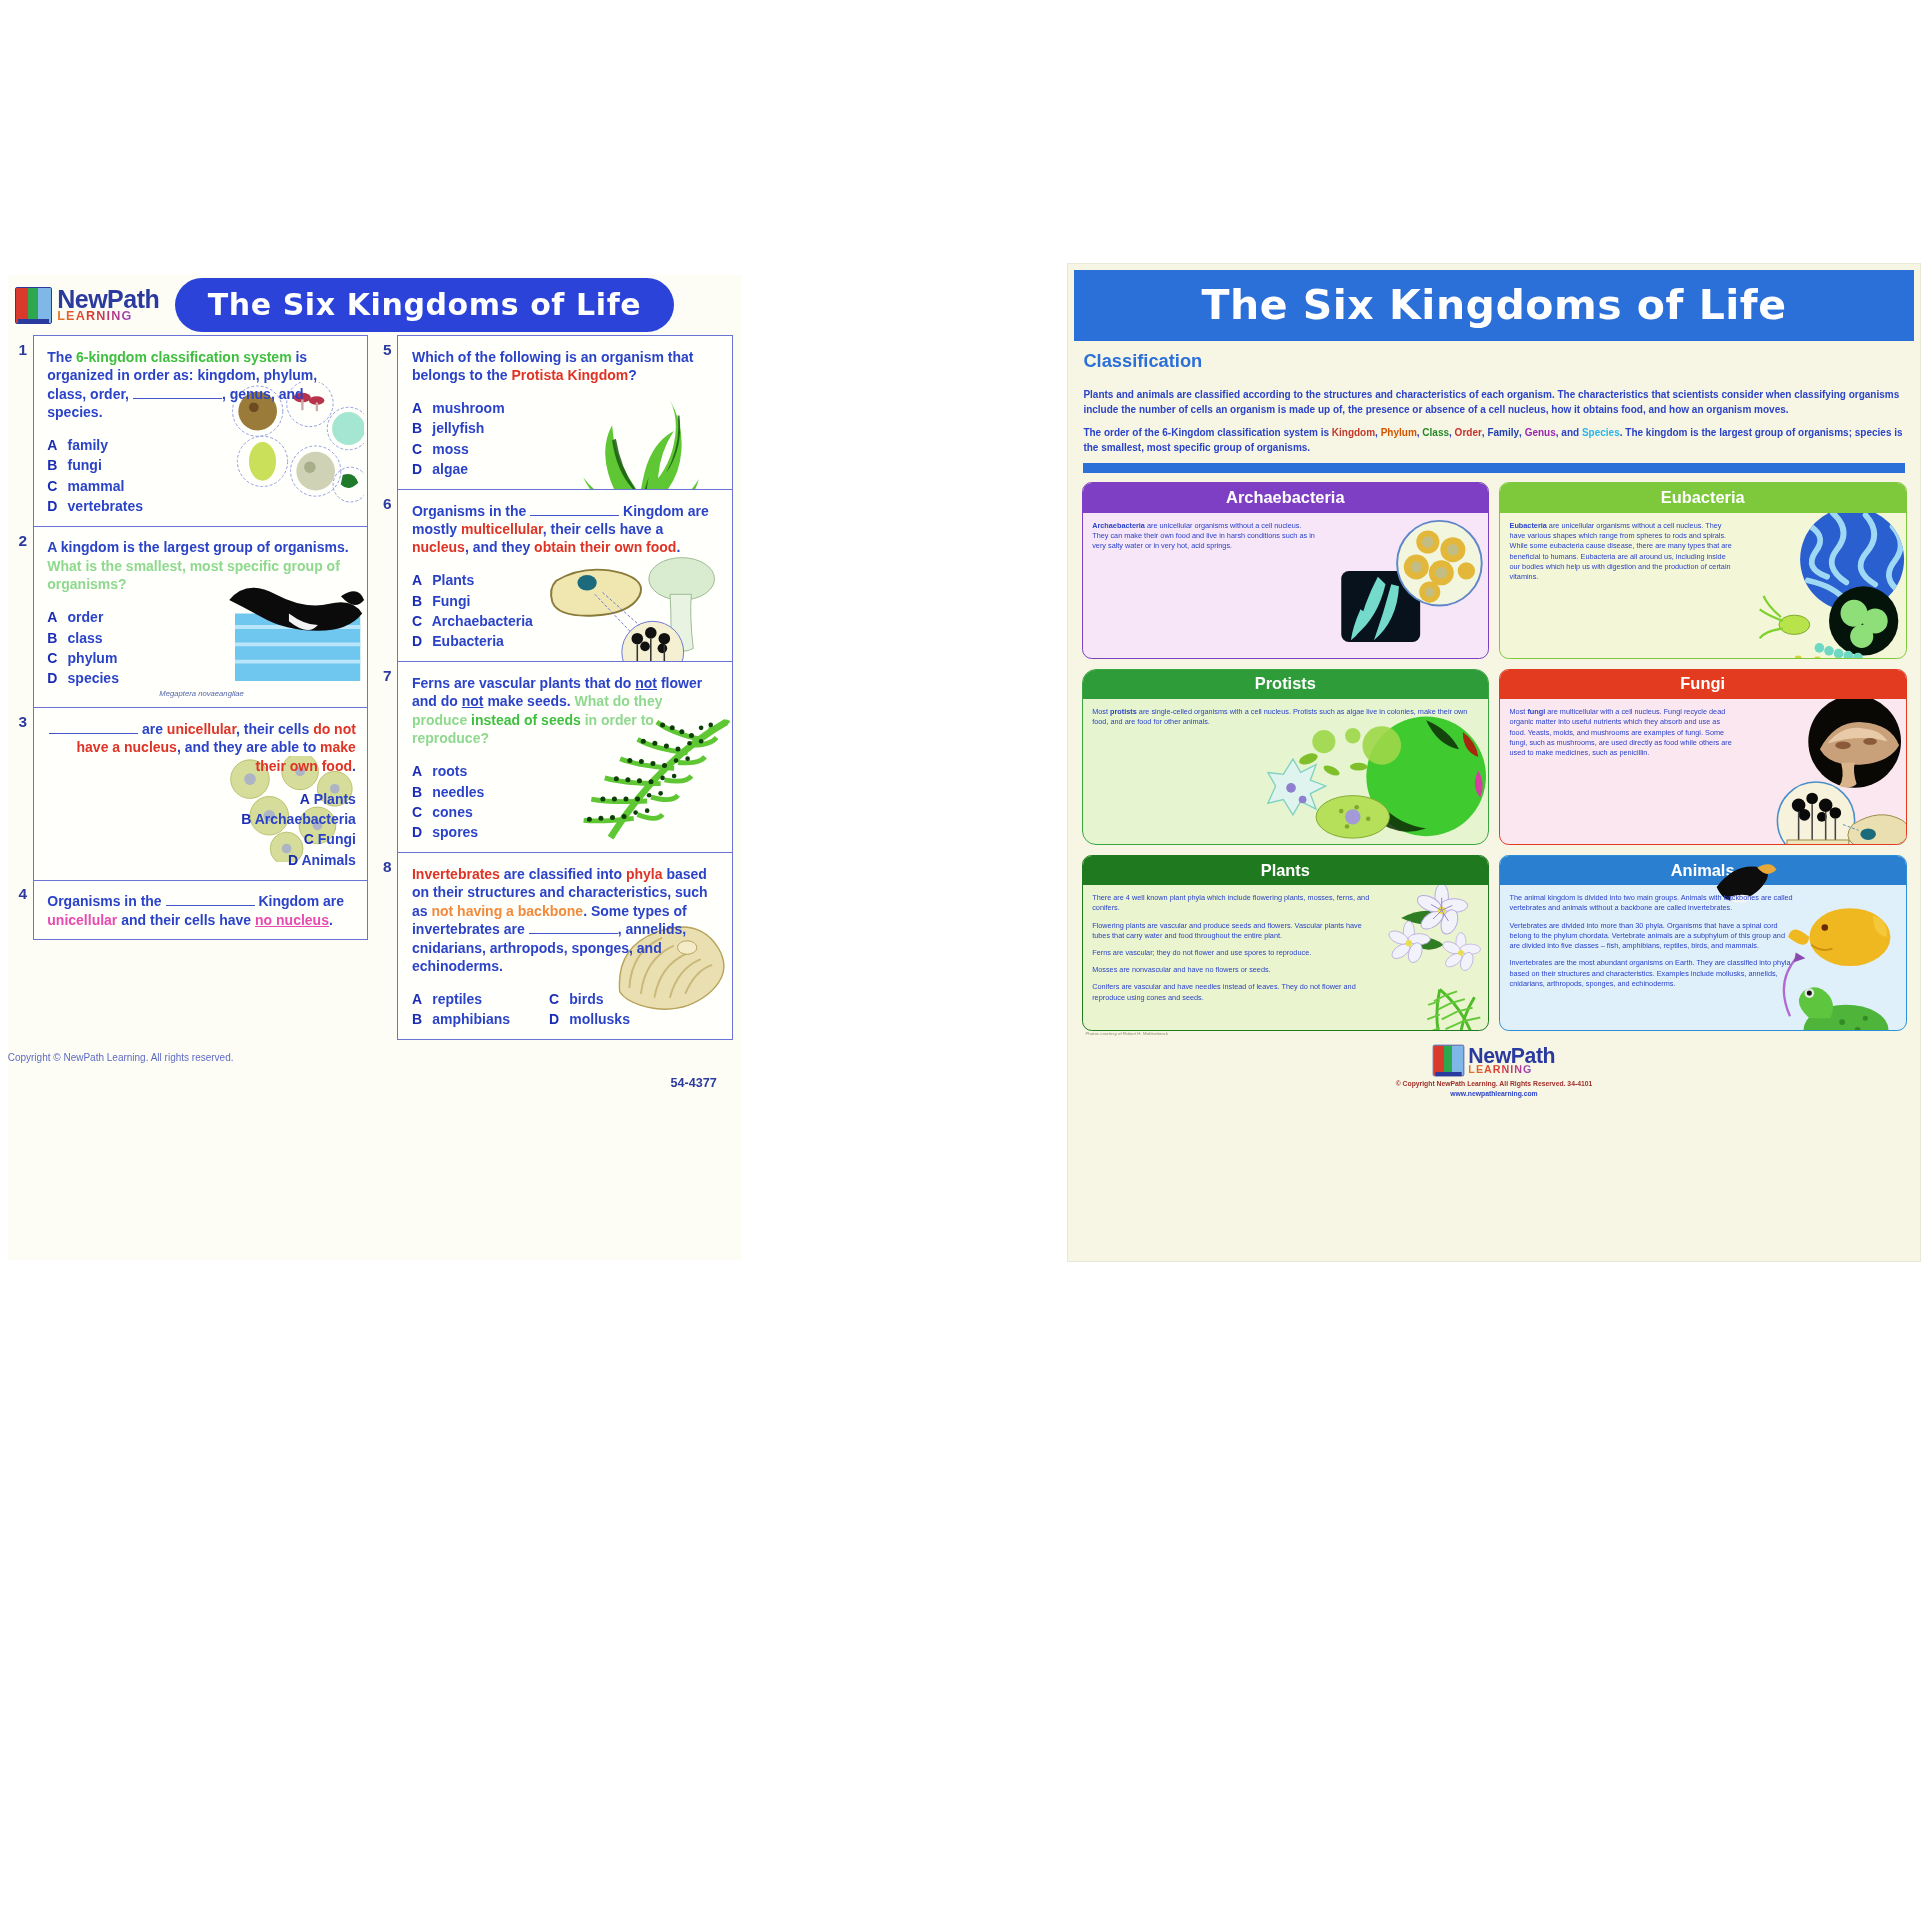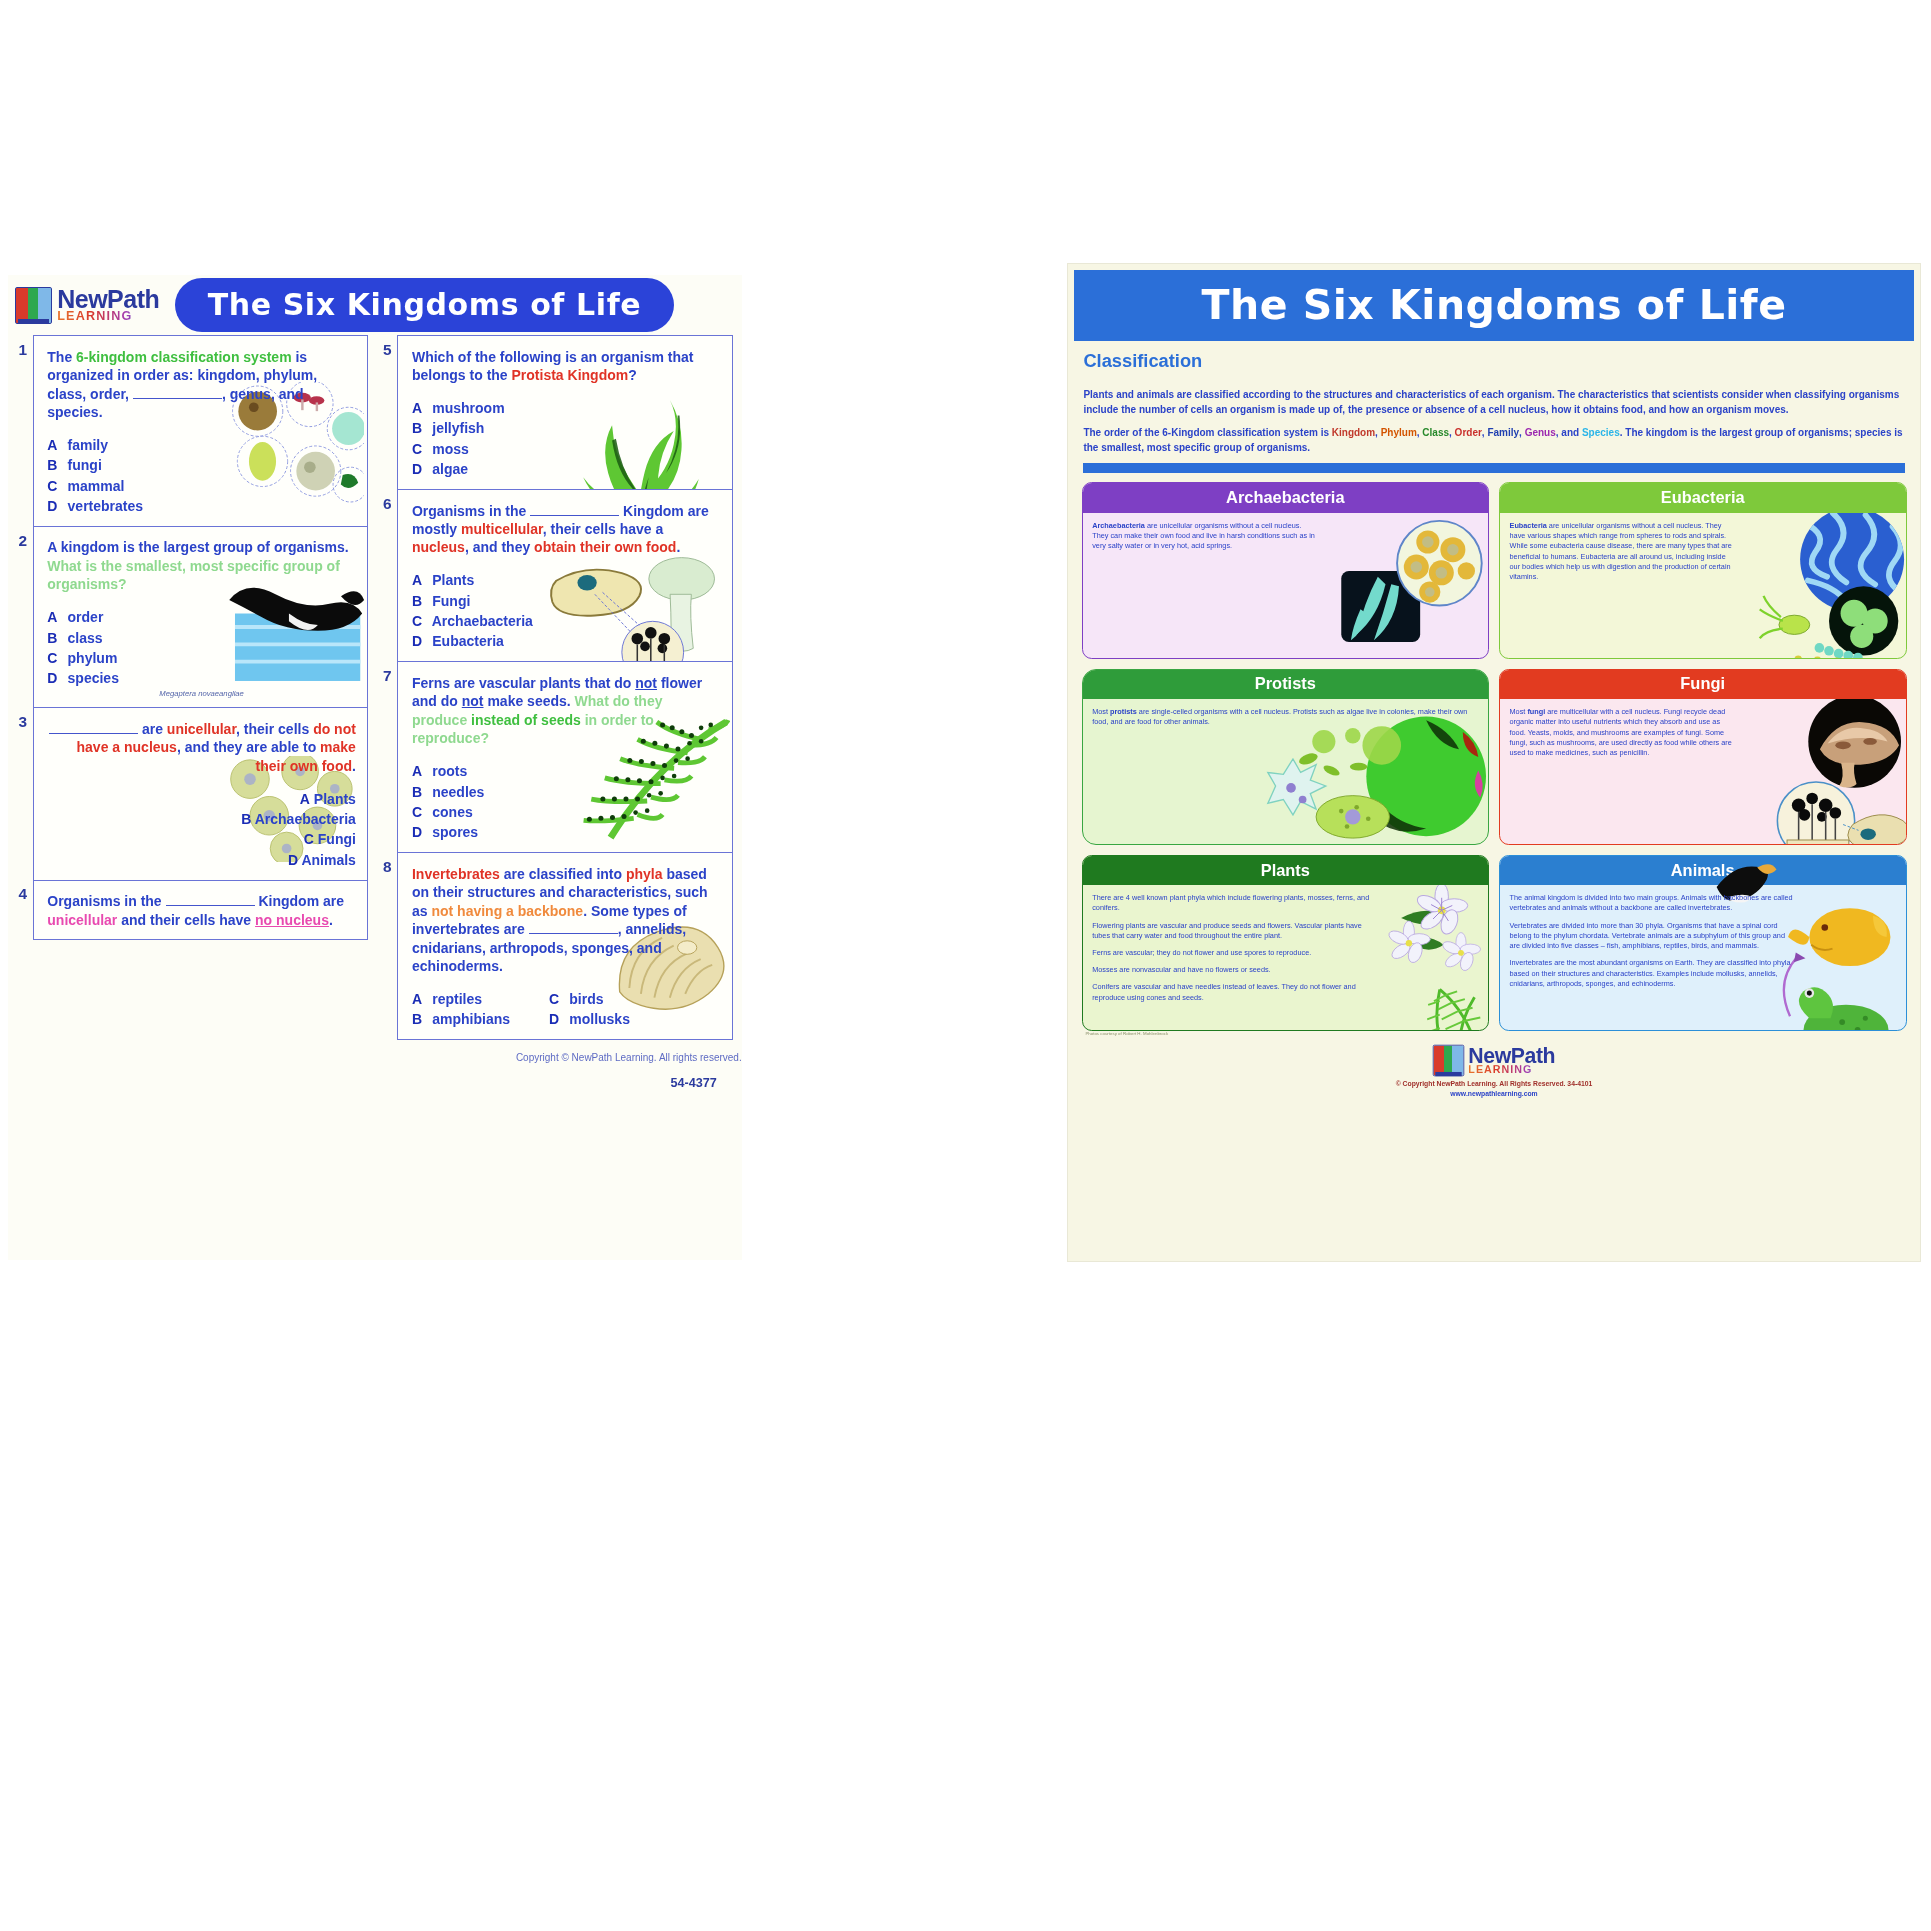--- a/index.html
+++ b/index.html
@@ -77,21 +77,21 @@
   .blank { display:inline-block; border-bottom:1.4px solid #4455cc; width:89px; height:12.6px; }
 
   .opts { margin-top:13.5px; font-size:14px; line-height:1.45; color:#2b43c8; font-weight:600; position:relative; z-index:3;}
   .opts .L { color:#1b2db5; font-weight:700; display:inline-block; width:16.4px; }
   .opts.two { display:grid; grid-template-columns: 137px 1fr; }
 
   .caption { font-size:7.7px; font-style:italic; color:#5566aa; text-align:center; }
 
   .art { position:absolute; z-index:1; pointer-events:none; }
 
-  .ws-footer { text-align:right; font-size:10px; color:#5e6bc4; padding-top:11.6px; }
+  .ws-footer { text-align:left; font-size:10px; color:#5e6bc4; padding-top:11.6px; }
   .ws-code { text-align:right; font-size:12.6px; color:#2b3a9e; font-weight:600; padding:13.5px 25px 0 0; }
 
   
   #poster {
     position:absolute; left:1067px; top:263px;
     width:854px; height:999px;
     background:#f7f6e4;
     border: 1px solid #e9e8d6;
   }
   .p-titlebar {

